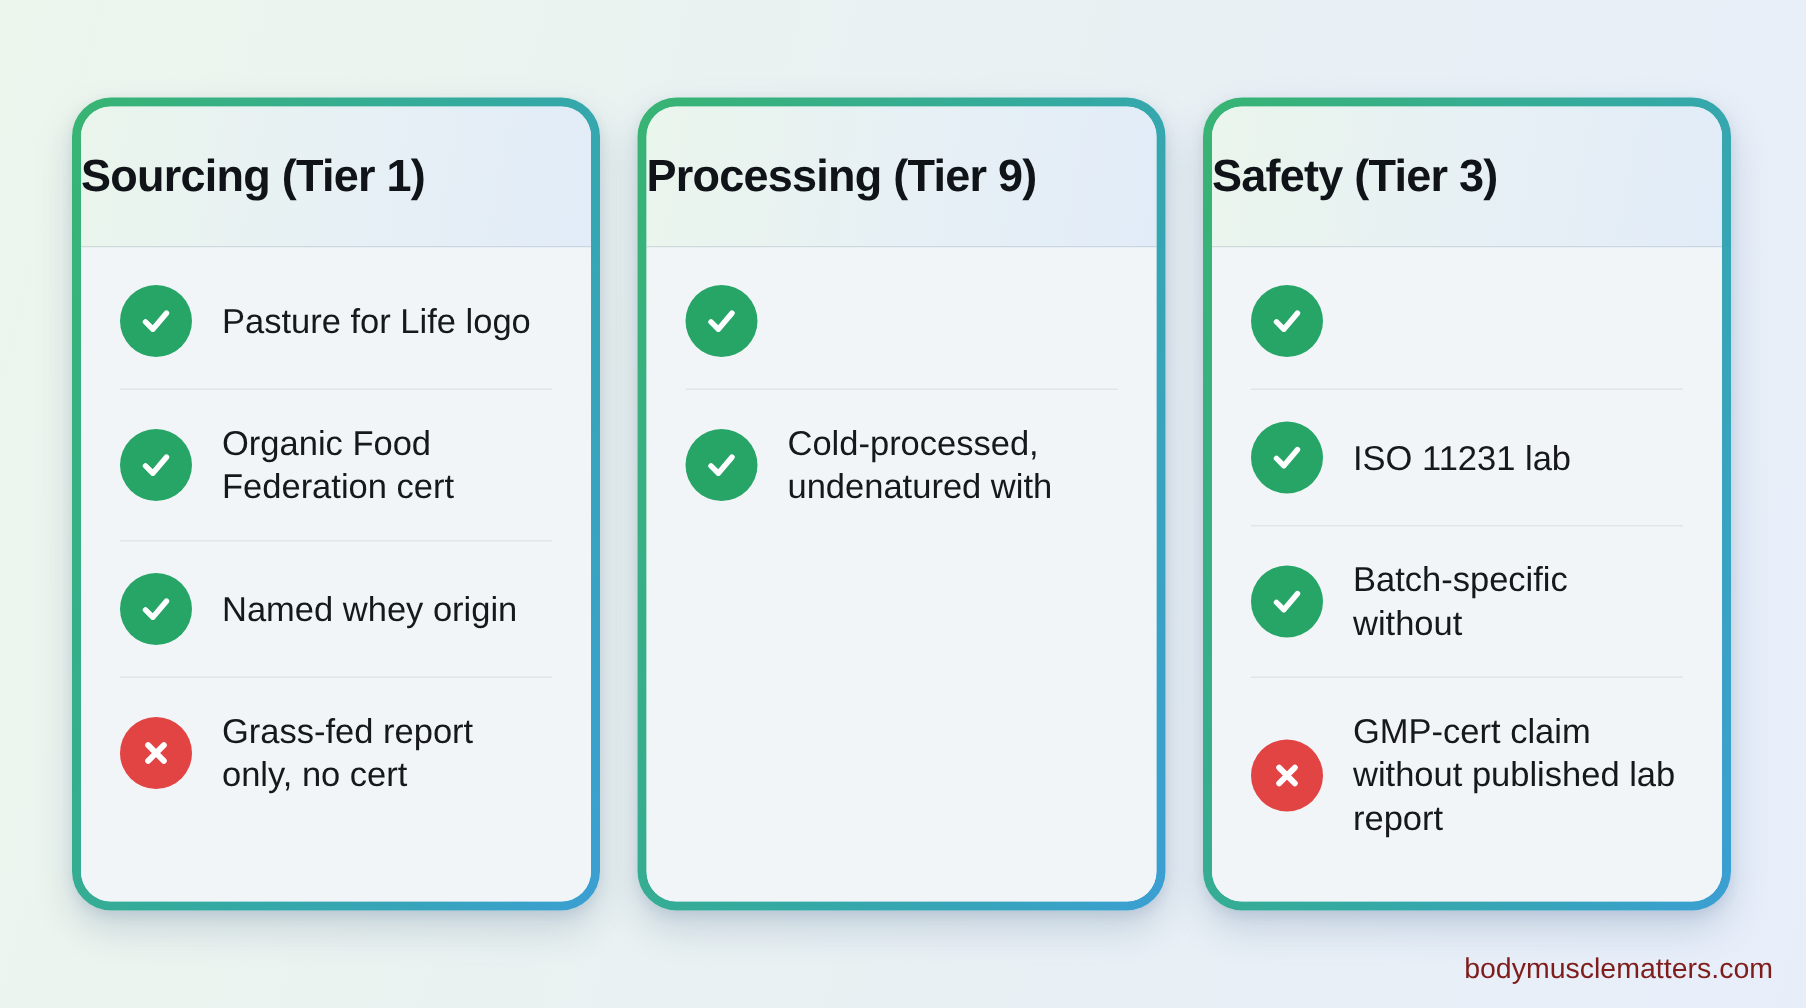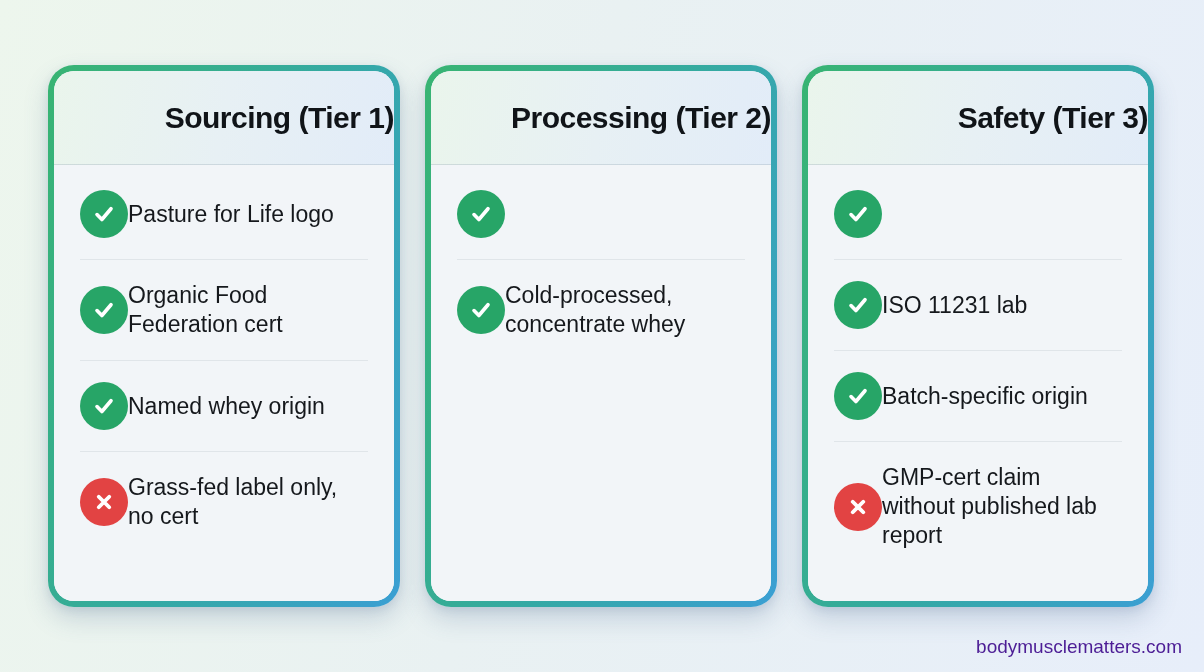--- a/index.html
+++ b/index.html
@@ -31,38 +31,39 @@
     overflow: hidden;
     display: flex;
     flex-direction: column;
     background: #f2f5f8;
   }
   .card-header {
     height: 94px;
     flex: 0 0 auto;
     display: flex;
     align-items: center;
-    justify-content: flex-end;
+    justify-content: flex-start;
     background: linear-gradient(100deg, #eaf5ec 0%, #e7f0f4 50%, #e2ecf8 100%);
     border-bottom: 1px solid rgba(160,175,190,.38);
   }
   .card-title {
     font-size: 30px;
     font-weight: 700;
     color: #101418;
     letter-spacing: -0.5px;
   }
   .card-body {
     flex: 1;
     padding: 4px 26px 10px 26px;
     background: #f2f5f8;
   }
   .item {
     display: flex;
     align-items: center;
+    gap: 20px;
     padding: 21px 0;
   }
   .item + .item { border-top: 1px solid #e0e5e9; }
   .badge {
     width: 48px;
     height: 48px;
     border-radius: 50%;
     flex: 0 0 auto;
     display: flex;
     align-items: center;
@@ -76,21 +77,21 @@
     line-height: 29px;
     color: #15181c;
     max-width: 220px;
     overflow-wrap: anywhere;
   }
   .watermark {
     position: absolute;
     right: 22px;
     bottom: 14px;
     font-size: 19px;
-    color: #4c1d95;
+    color: #7f1d1d;
   }
 </style>
 </head>
 <body>
 
 <div class="cards">
 
   <div class="card">
     <div class="card-inner">
       <div class="card-header">
@@ -120,46 +121,46 @@
               </svg>
           </div>
           <div class="item-label">Named whey origin</div>
         </div>
         <div class="item">
           <div class="badge fail">
             <svg viewBox="0 0 24 24">
                 <path d="M7.5 7.5l9 9M16.5 7.5l-9 9" stroke="#ffffff" stroke-width="3.3" fill="none" stroke-linecap="round"></path>
               </svg>
           </div>
-          <div class="item-label">Grass-fed label only, no cert</div>
+          <div class="item-label">Grass-fed report only, no cert</div>
         </div>
       </div>
     </div>
   </div>
 
   <div class="card">
     <div class="card-inner">
       <div class="card-header">
-        <div class="card-title">Processing (Tier 2)</div>
+        <div class="card-title">Processing (Tier 9)</div>
       </div>
       <div class="card-body">
         <div class="item">
           <div class="badge pass">
             <svg viewBox="0 0 24 24">
                 <path d="M6 12.5l4.2 4.2L18 7.5" stroke="#ffffff" stroke-width="3.1" fill="none" stroke-linecap="round" stroke-linejoin="round"></path>
               </svg>
           </div>
         </div>
         <div class="item">
           <div class="badge pass">
             <svg viewBox="0 0 24 24">
                 <path d="M6 12.5l4.2 4.2L18 7.5" stroke="#ffffff" stroke-width="3.1" fill="none" stroke-linecap="round" stroke-linejoin="round"></path>
               </svg>
           </div>
-          <div class="item-label">Cold-processed, concentrate whey</div>
+          <div class="item-label">Cold-processed, undenatured with</div>
         </div>
       </div>
     </div>
   </div>
 
   <div class="card">
     <div class="card-inner">
       <div class="card-header">
         <div class="card-title">Safety (Tier 3)</div>
       </div>
@@ -178,21 +179,21 @@
               </svg>
           </div>
           <div class="item-label">ISO 11231 lab</div>
         </div>
         <div class="item">
           <div class="badge pass">
             <svg viewBox="0 0 24 24">
                 <path d="M6 12.5l4.2 4.2L18 7.5" stroke="#ffffff" stroke-width="3.1" fill="none" stroke-linecap="round" stroke-linejoin="round"></path>
               </svg>
           </div>
-          <div class="item-label">Batch-specific origin</div>
+          <div class="item-label">Batch-specific without</div>
         </div>
         <div class="item">
           <div class="badge fail">
             <svg viewBox="0 0 24 24">
                 <path d="M7.5 7.5l9 9M16.5 7.5l-9 9" stroke="#ffffff" stroke-width="3.3" fill="none" stroke-linecap="round"></path>
               </svg>
           </div>
           <div class="item-label">GMP-cert claim without published lab report</div>
         </div>
       </div>

